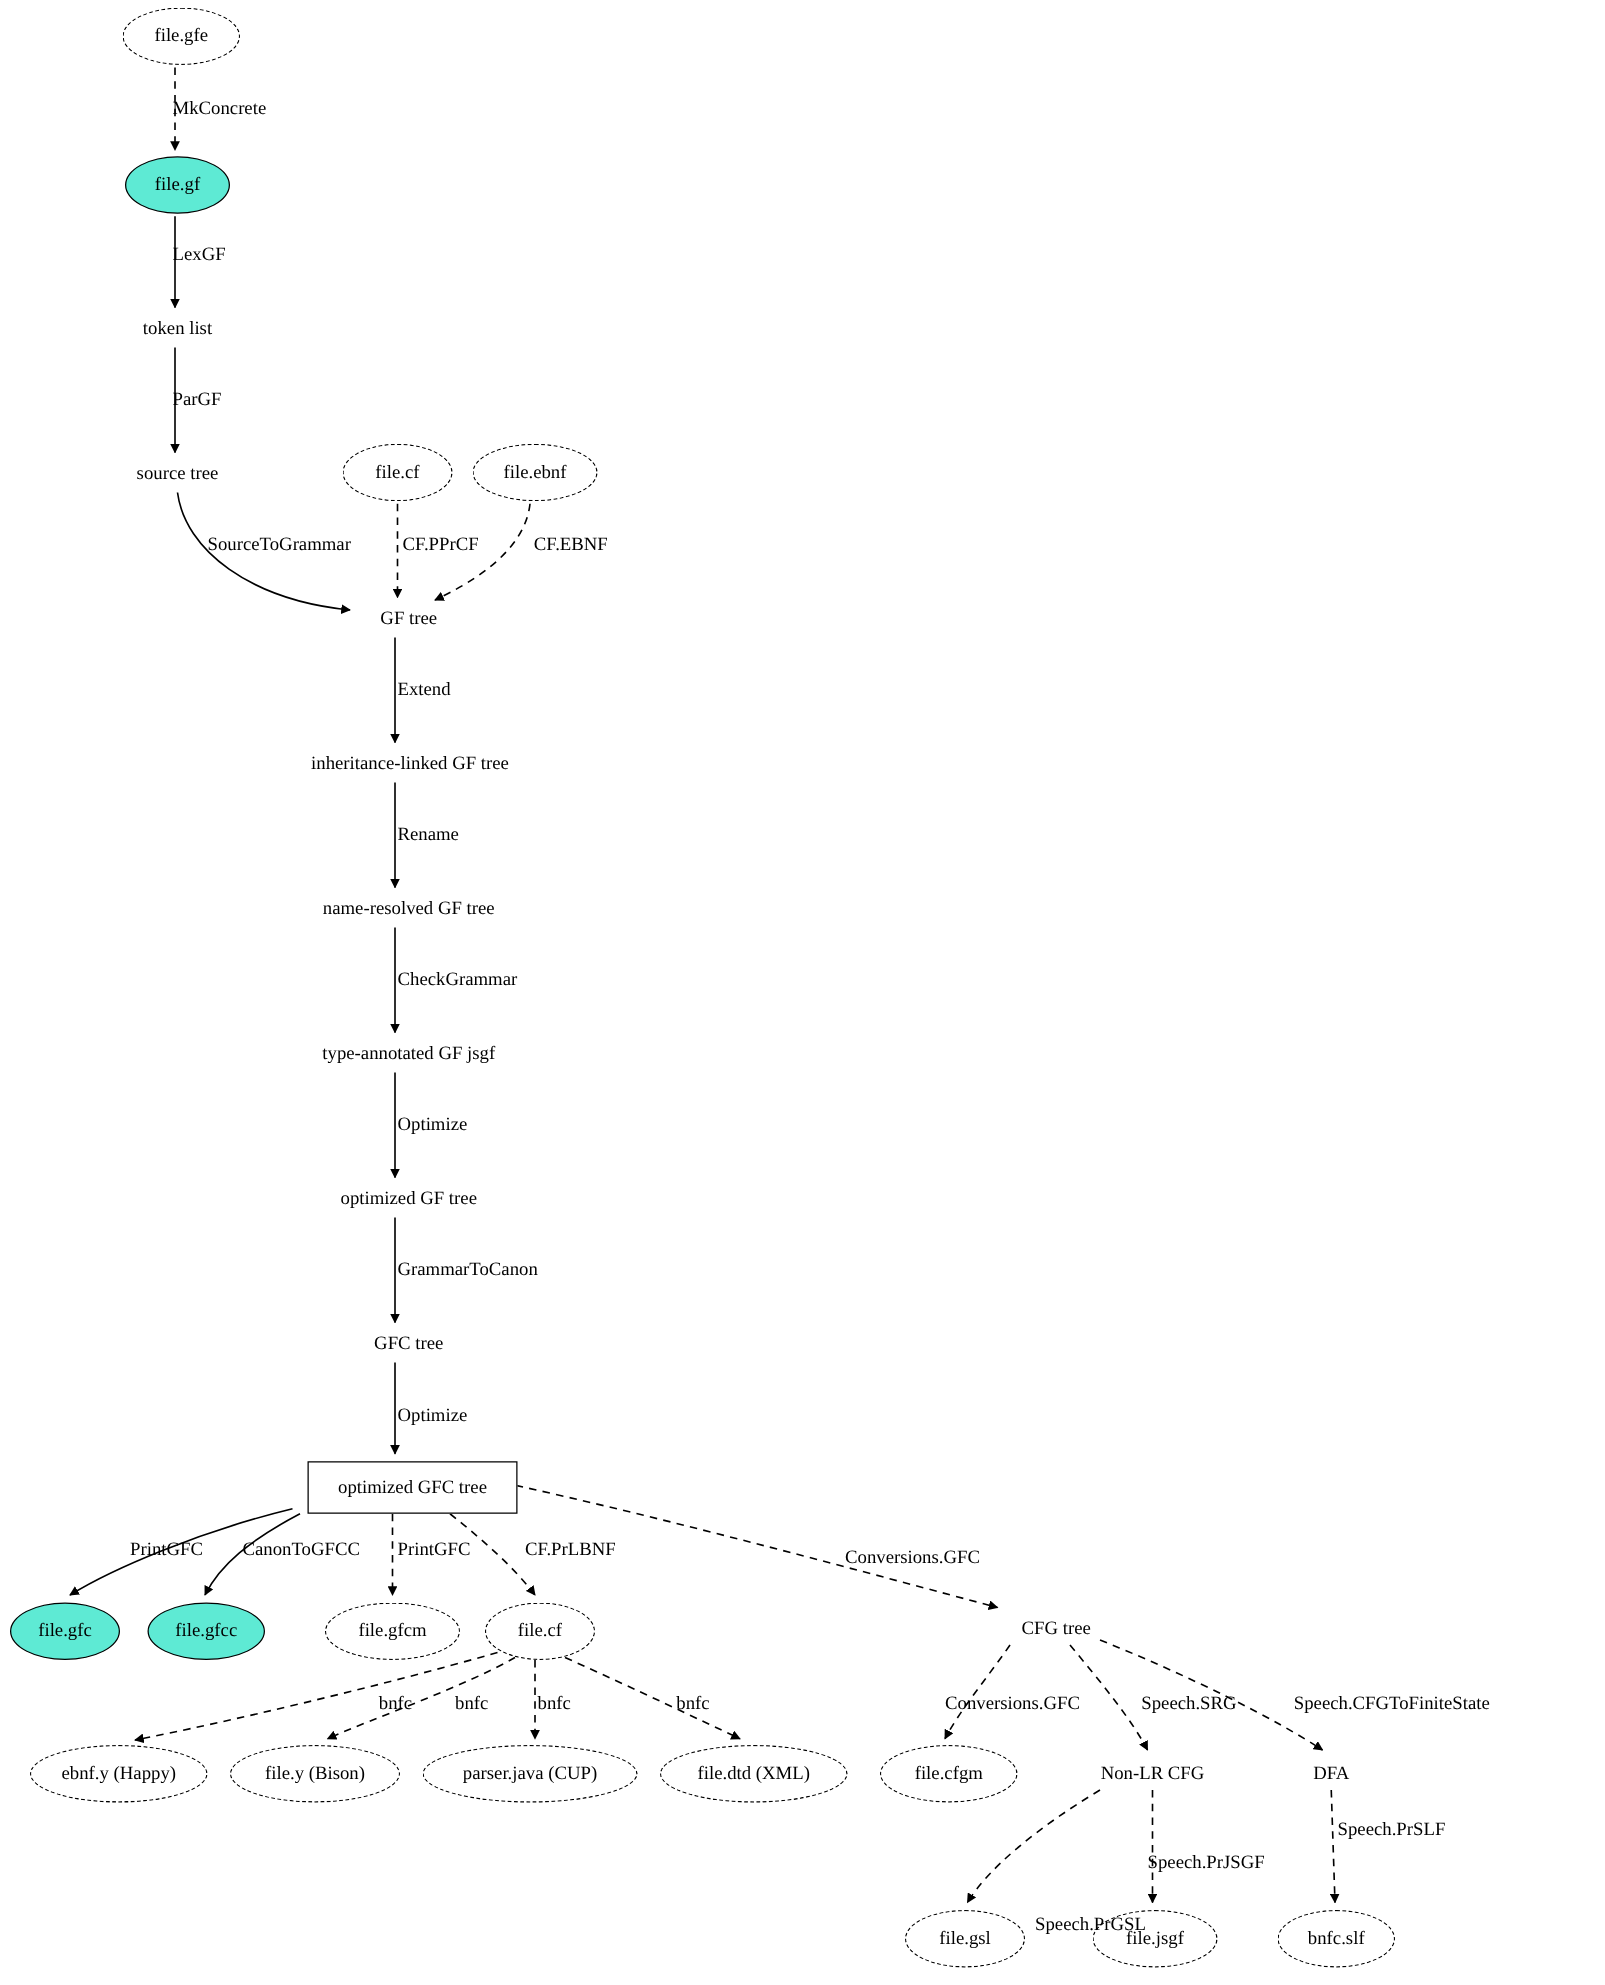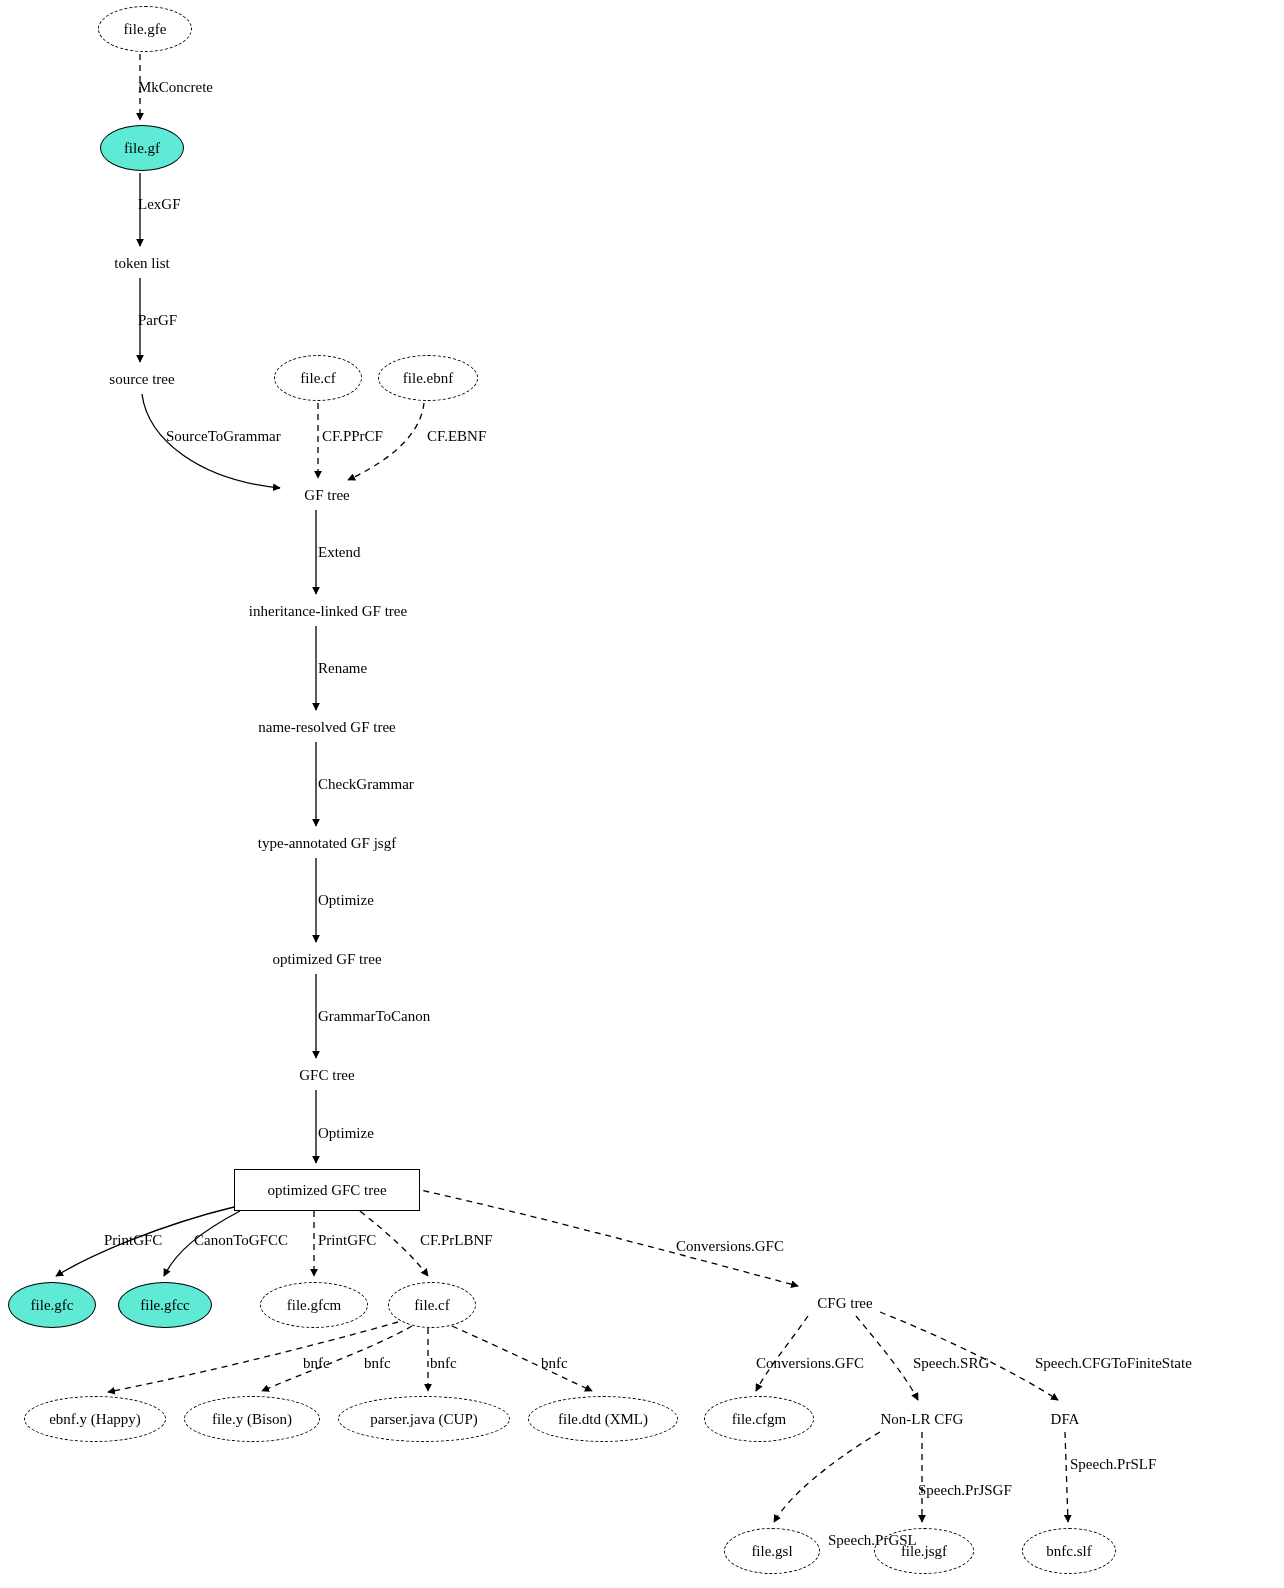--- a/index.html
+++ b/index.html
@@ -109,21 +109,21 @@
       <div class="node plain" style="left: 92px; top: 252px; width: 100px; height: 22px;">token list</div>
       <div class="node plain" style="left: 89px; top: 368px; width: 106px; height: 22px;">source tree</div>
       <div class="node ellipse-dashed" style="left: 274px; top: 355px; width: 88px; height: 46px;">file.cf</div>
       <div class="node ellipse-dashed" style="left: 378px; top: 355px; width: 100px; height: 46px;">file.ebnf</div>
       <div class="node plain" style="left: 287px; top: 484px; width: 80px; height: 22px;">GF tree</div>
       <div class="node plain" style="left: 213px; top: 600px; width: 230px; height: 22px;">inheritance-linked GF tree</div>
       <div class="node plain" style="left: 227px; top: 716px; width: 200px; height: 22px;">name-resolved GF tree</div>
       <div class="node plain" style="left: 227px; top: 832px; width: 200px; height: 22px;">type-annotated GF jsgf</div>
       <div class="node plain" style="left: 247px; top: 948px; width: 160px; height: 22px;">optimized GF tree</div>
       <div class="node plain" style="left: 277px; top: 1064px; width: 100px; height: 22px;">GFC tree</div>
-      <div class="node box-solid" style="left: 234px; top: 1169px; width: 186px; height: 42px;">optimized GFC tree</div>
+      <div class="node box-solid" style="left: 246px; top: 1169px; width: 168px; height: 42px;">optimized GFC tree</div>
       <div class="node ellipse-solid" style="left: 8px; top: 1282px; width: 88px; height: 46px;">file.gfc</div>
       <div class="node ellipse-solid" style="left: 118px; top: 1282px; width: 94px; height: 46px;">file.gfcc</div>
       <div class="node ellipse-dashed" style="left: 260px; top: 1282px; width: 108px; height: 46px;">file.gfcm</div>
       <div class="node ellipse-dashed" style="left: 388px; top: 1282px; width: 88px; height: 46px;">file.cf</div>
       <div class="node plain" style="left: 800px; top: 1292px; width: 90px; height: 22px;">CFG tree</div>
       <div class="node ellipse-dashed" style="left: 24px; top: 1396px; width: 142px; height: 46px;">ebnf.y (Happy)</div>
       <div class="node ellipse-dashed" style="left: 184px; top: 1396px; width: 136px; height: 46px;">file.y (Bison)</div>
       <div class="node ellipse-dashed" style="left: 338px; top: 1396px; width: 172px; height: 46px;">parser.java (CUP)</div>
       <div class="node ellipse-dashed" style="left: 528px; top: 1396px; width: 150px; height: 46px;">file.dtd (XML)</div>
       <div class="node ellipse-dashed" style="left: 704px; top: 1396px; width: 110px; height: 46px;">file.cfgm</div>

